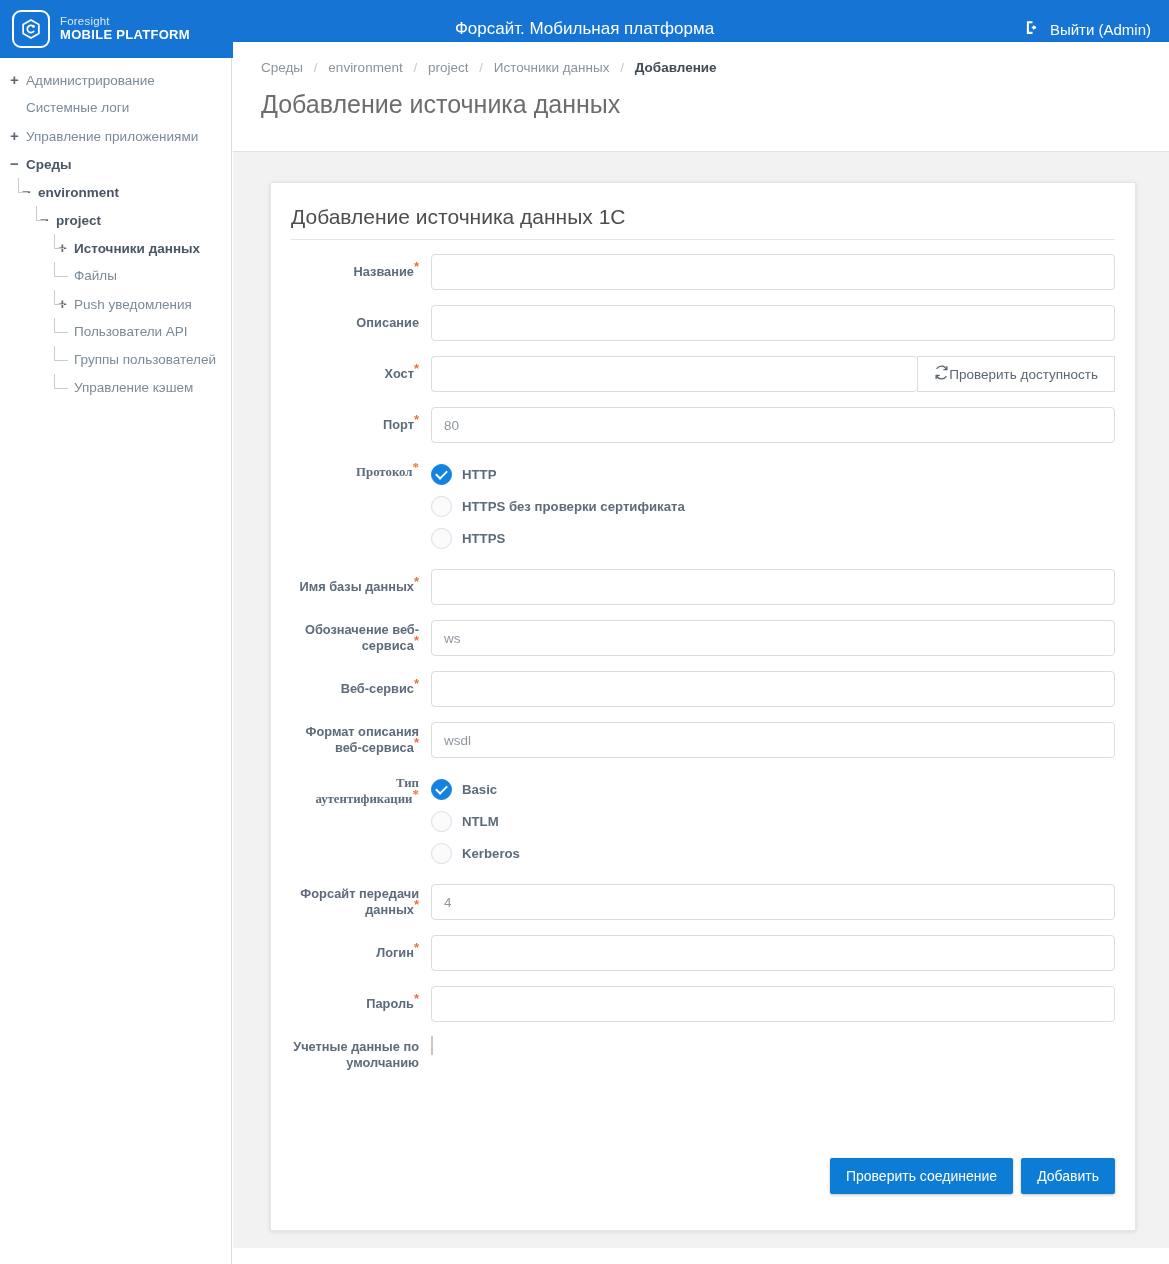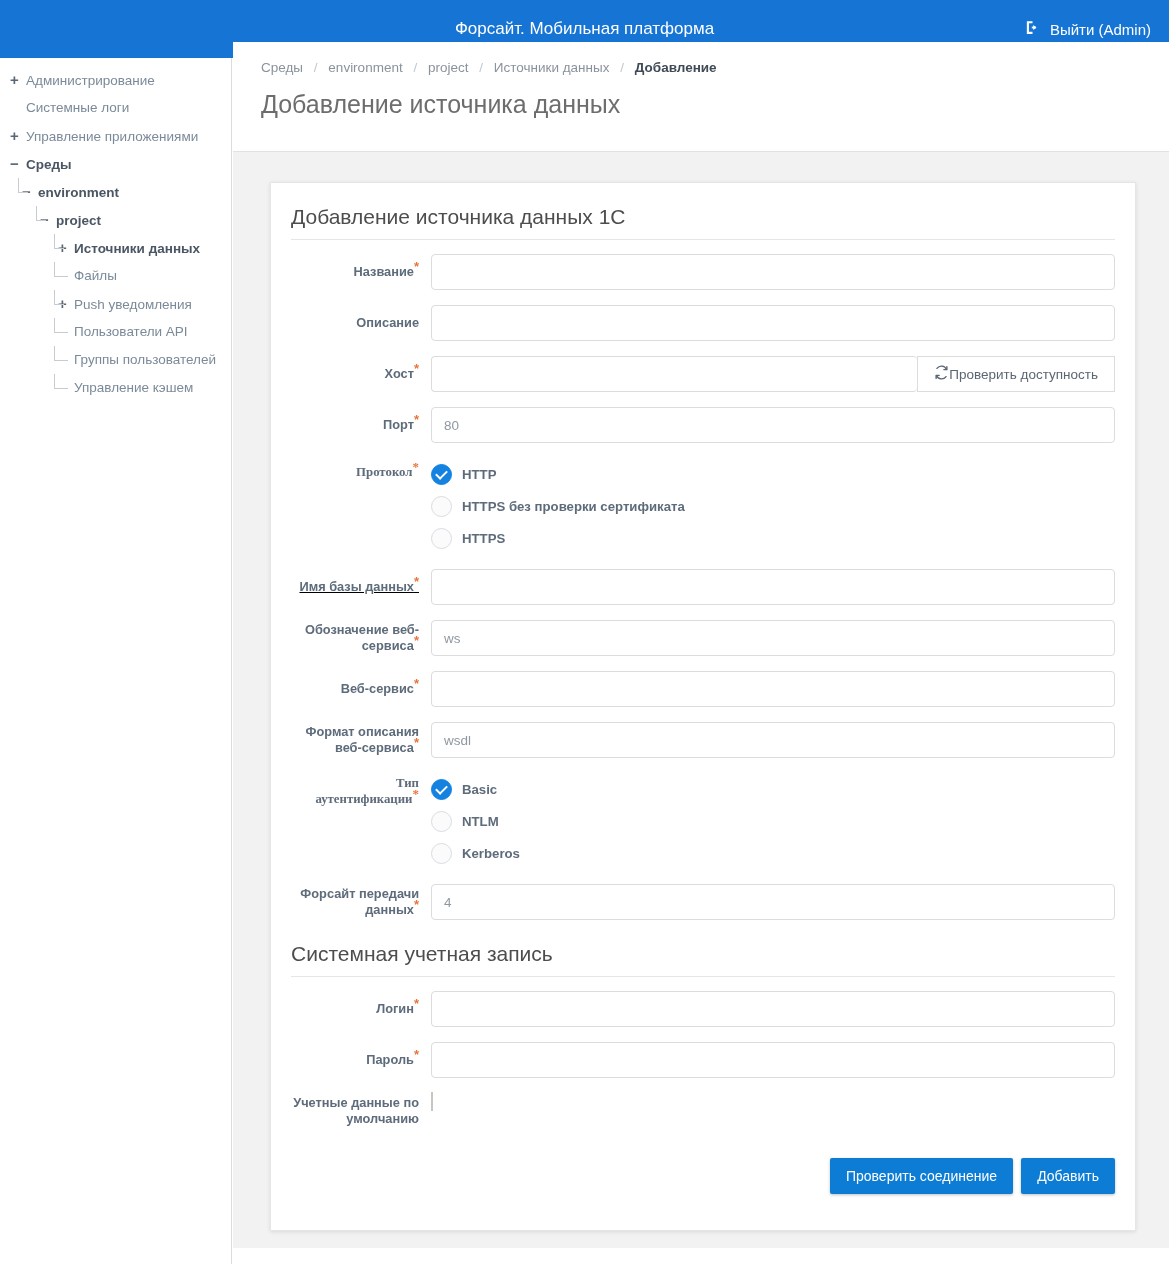--- a/index.html
+++ b/index.html
@@ -235,20 +235,33 @@
     font-family: "Liberation Sans", sans-serif;
     cursor: pointer;
     border-radius: 2px;
     box-shadow: 0 1px 3px rgba(0,0,0,.25);
   }
 </style>
 </head>
 <body>
 
 <div class="topbar">
+  <div class="logo-wrap">
+    <div class="logo-mark">
+      <svg width="22" height="22" viewBox="0 0 24 24" aria-hidden="true">
+        <path d="M12 2.2 20.6 7v10L12 21.8 3.4 17V7z" fill="none" stroke="#ffffff" stroke-width="1.8" stroke-linejoin="round"></path>
+        <path d="M15 9.4a4 4 0 1 0 0 5.2" fill="none" stroke="#ffffff" stroke-width="1.8" stroke-linecap="round"></path>
+        <circle cx="14.6" cy="9.2" r="1.5" fill="#ffffff"></circle>
+      </svg>
+    </div>
+    <div class="logo-text">
+      <div class="l1">Foresight</div>
+      <div class="l2">MOBILE PLATFORM</div>
+    </div>
+  </div>
 
   <div class="app-title">Форсайт. Мобильная платформа</div>
 
   <div class="logout">
     <span>
       <svg width="17" height="17" viewBox="0 0 24 24" aria-hidden="true">
         <path d="M4 3h8v3H7v12h5v3H4z" fill="#ffffff"></path>
         <path d="M13 8.5 17.5 12 13 15.5z" fill="#ffffff"></path>
         <rect x="11" y="10.8" width="6" height="2.4" fill="#ffffff"></rect>
       </svg>
@@ -381,21 +394,21 @@
           <span class="radio"></span>
           <span class="radio-lbl">HTTPS без проверки сертификата</span>
         </div>
         <div class="radio-row">
           <span class="radio"></span>
           <span class="radio-lbl">HTTPS</span>
         </div>
       </div>
     </div>
 
-    <div class="frow" style="margin-top:14px;text-decoration:underline;">
+    <div class="frow" style="margin-top:14px;">
       <div class="flabel"><span>Имя базы данных</span><span class="req">*</span></div>
       <div class="fctl"><input class="inp" type="text" value="" style=""></div>
     </div>
 
     <div class="frow">
       <div class="flabel" style="padding-top:2px;"><span>Обозначение веб-сервиса</span><span class="req">*</span></div>
       <div class="fctl"><input class="inp" type="text" value="ws" style=""></div>
     </div>
 
     <div class="frow">
@@ -424,21 +437,20 @@
           <span class="radio-lbl">Kerberos</span>
         </div>
       </div>
     </div>
 
     <div class="frow" style="margin-top:14px;">
       <div class="flabel" style="padding-top:2px;"><span>Форсайт передачи данных</span><span class="req">*</span></div>
       <div class="fctl"><input class="inp" type="text" value="4" style=""></div>
     </div>
 
-    <div class="section-title second">Системная учетная запись</div>
 
     <div class="frow">
       <div class="flabel"><span>Логин</span><span class="req">*</span></div>
       <div class="fctl"><input class="inp" type="text" value="" style=""></div>
     </div>
 
     <div class="frow">
       <div class="flabel"><span>Пароль</span><span class="req">*</span></div>
       <div class="fctl"><input class="inp" type="password" value="" style=""></div>
     </div>

